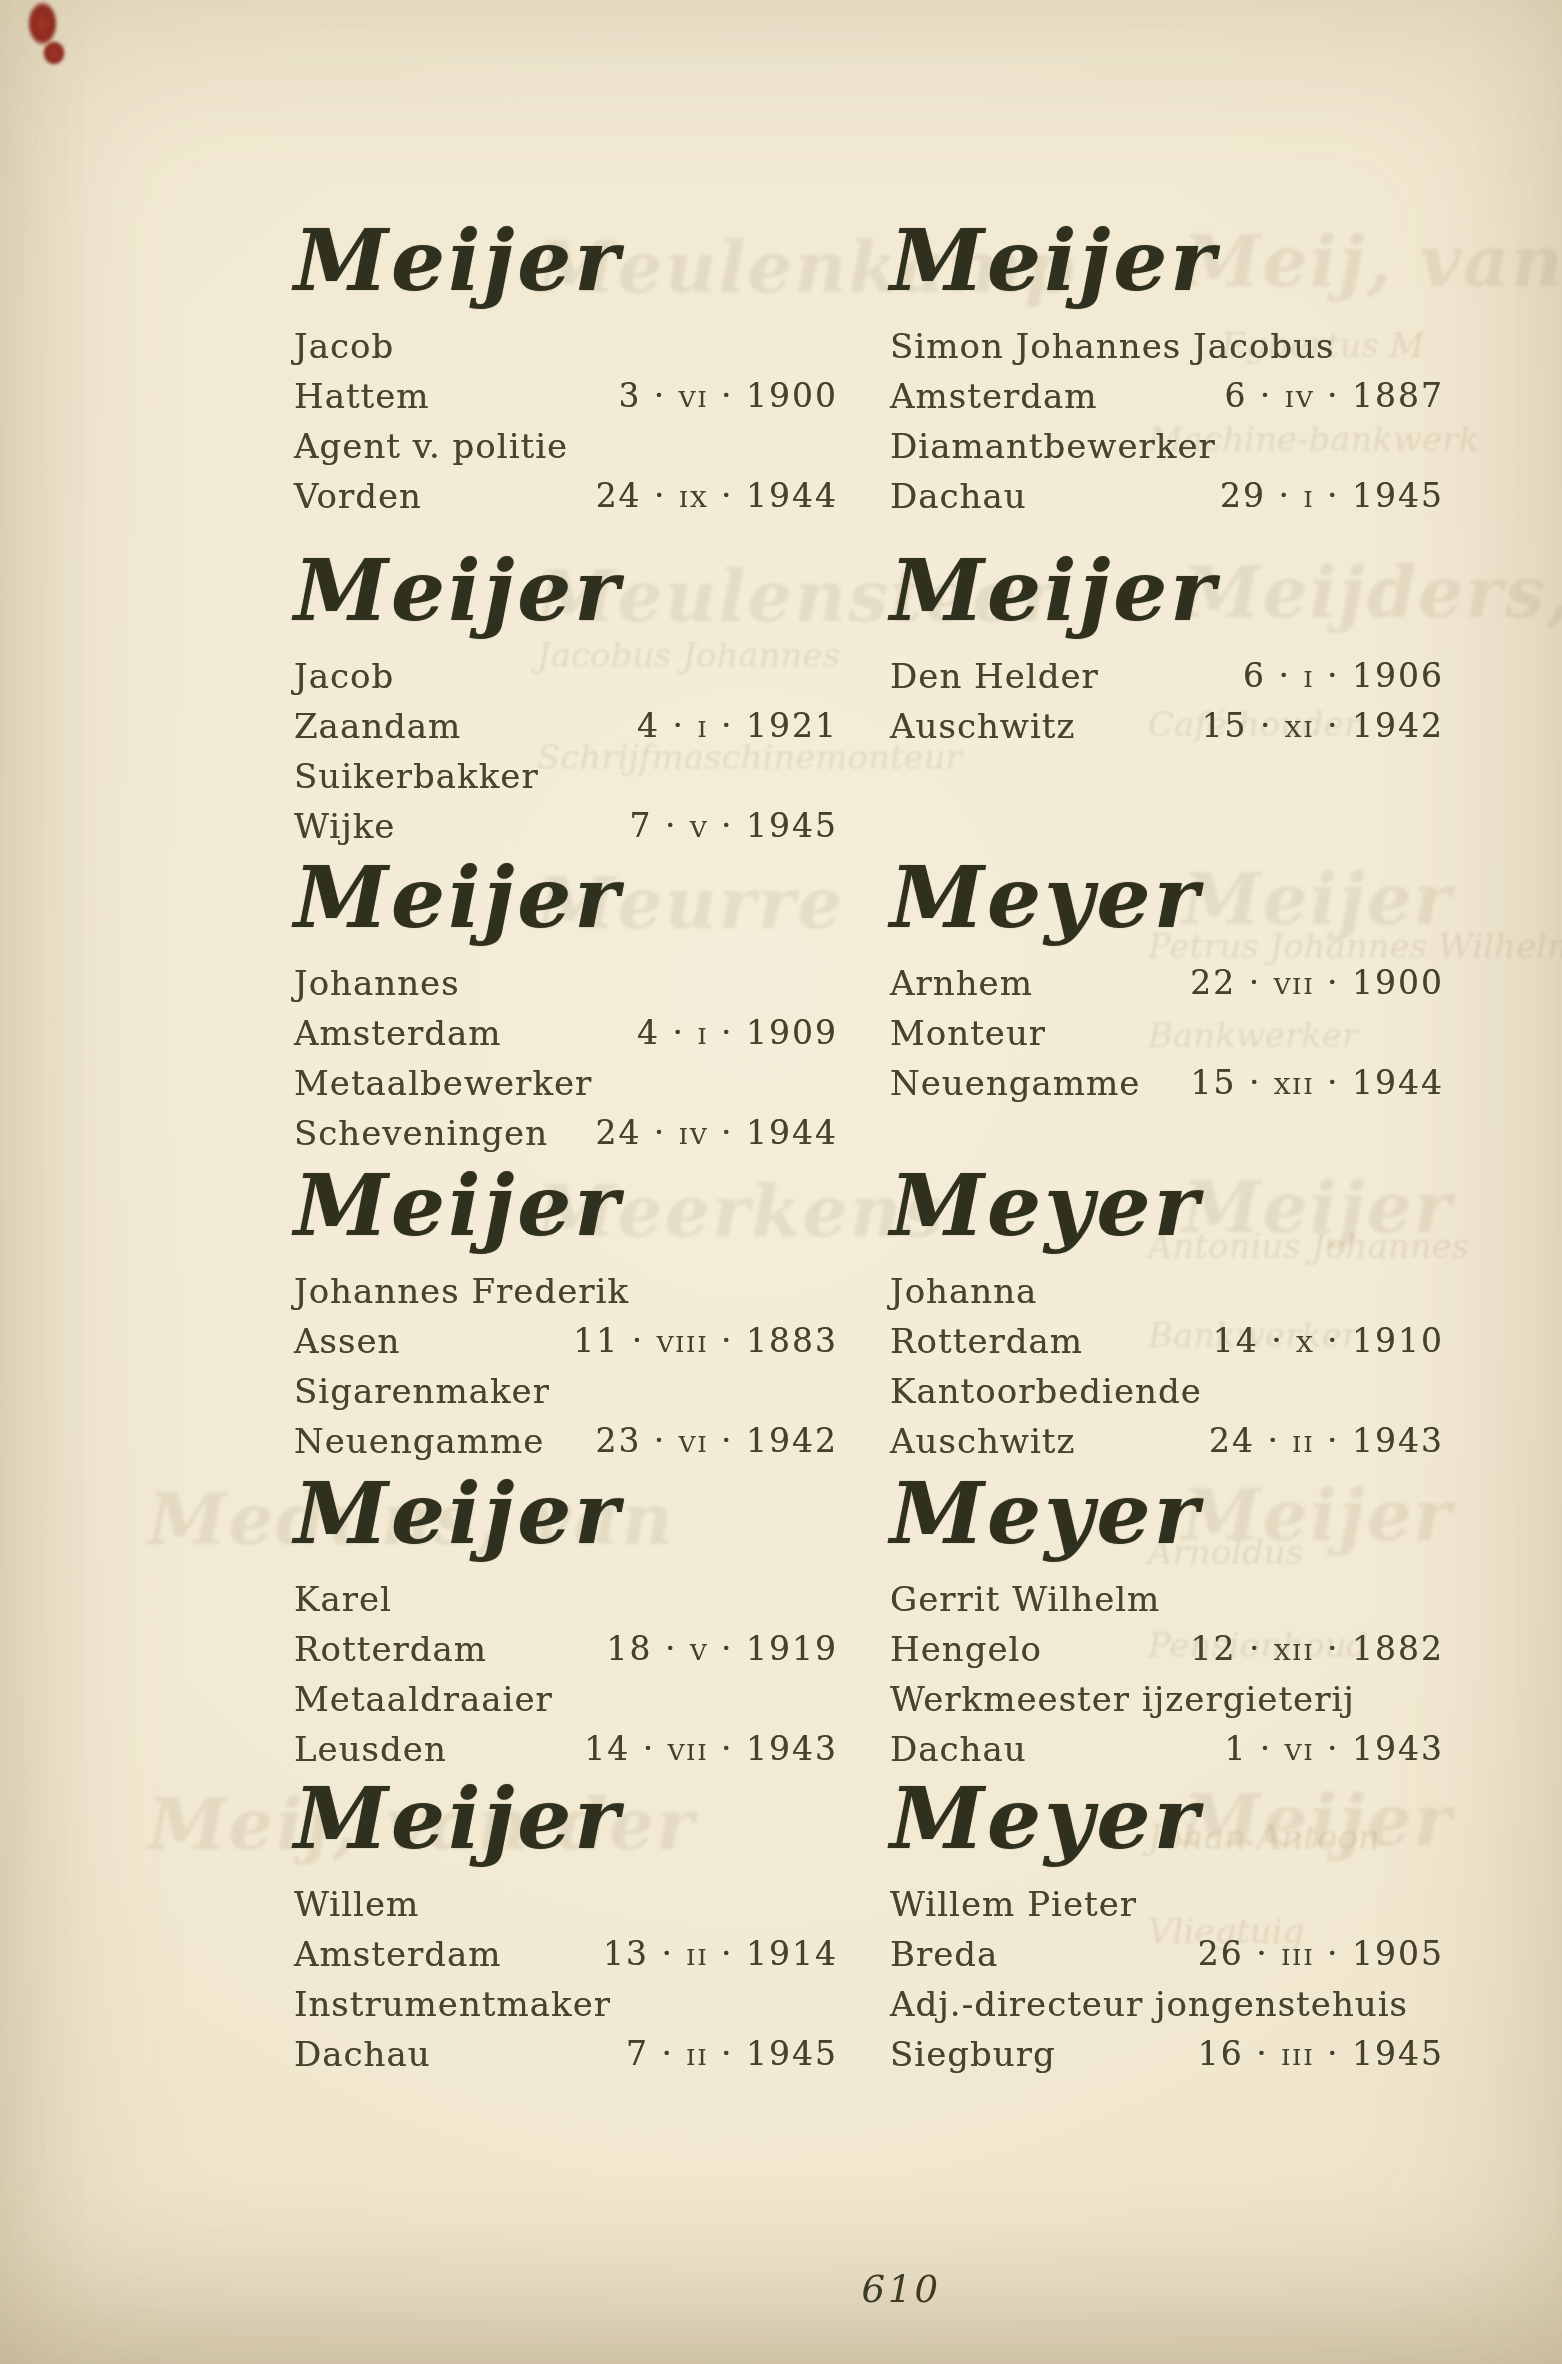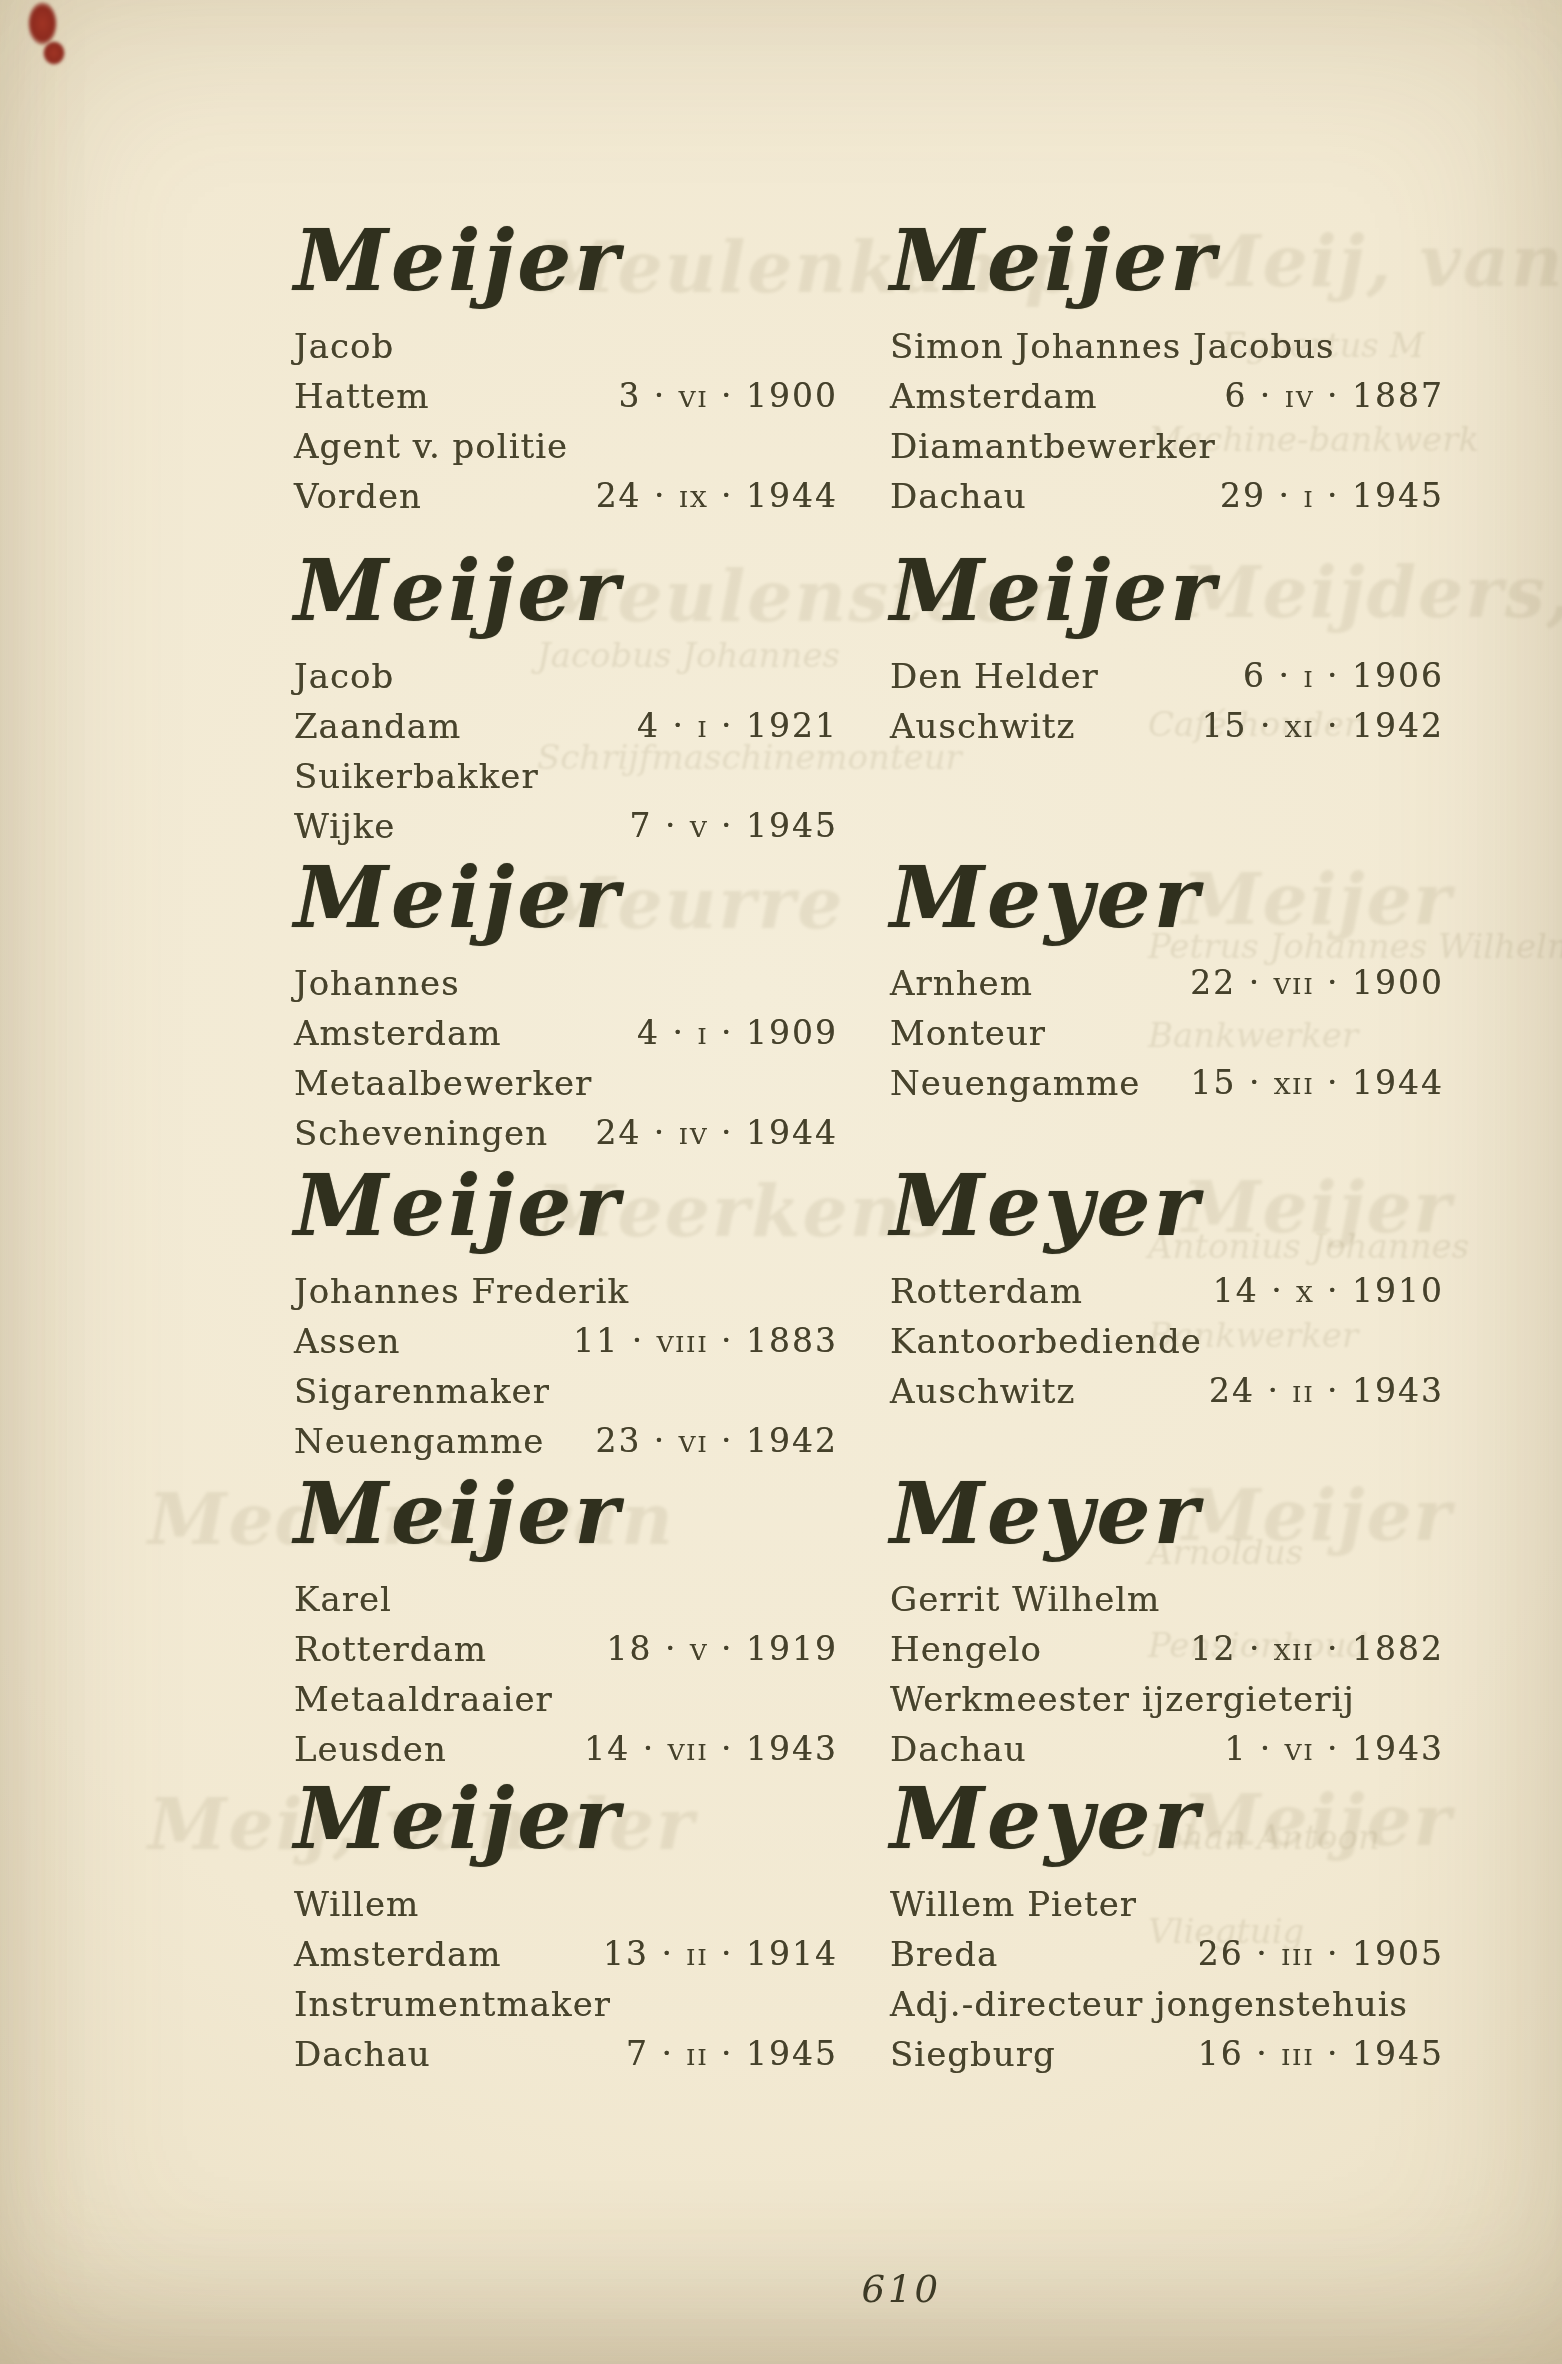--- a/index.html
+++ b/index.html
@@ -193,20 +193,21 @@
       <div class="lines">
         <div class="line"><span>Arnhem</span><span class="date">22 · vii · 1900</span></div>
         <div class="line">Monteur</div>
         <div class="line"><span>Neuengamme</span><span class="date">15 · xii · 1944</span></div>
       </div>
     </section>
 
     <section class="entry" style="top:1157px">
       <h2 class="surname">Meyer</h2>
       <div class="lines">
+        <div class="line">Johanna</div>
         <div class="line"><span>Rotterdam</span><span class="date">14 · x · 1910</span></div>
         <div class="line">Kantoorbediende</div>
         <div class="line"><span>Auschwitz</span><span class="date">24 · ii · 1943</span></div>
       </div>
     </section>
 
     <section class="entry" style="top:1465px">
       <h2 class="surname">Meyer</h2>
       <div class="lines">
         <div class="line">Gerrit Wilhelm</div>

